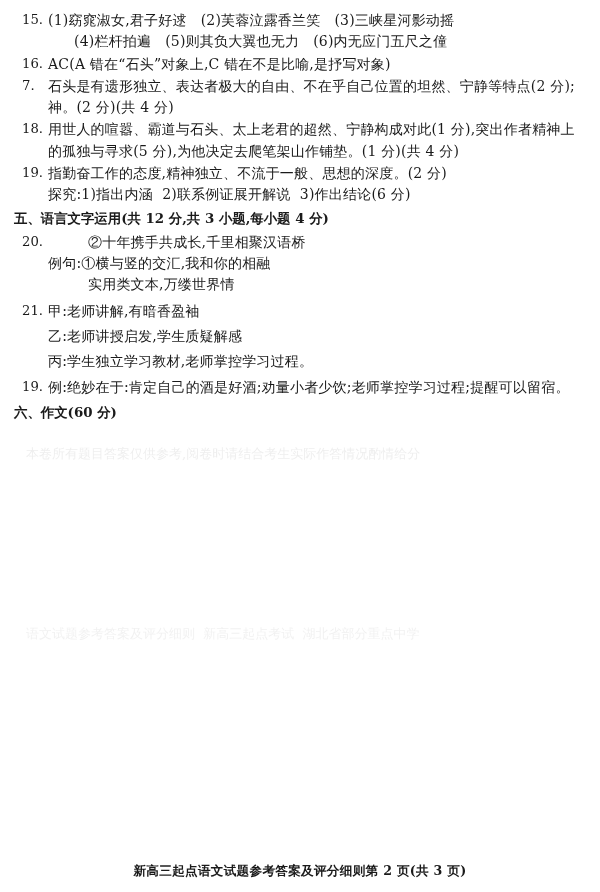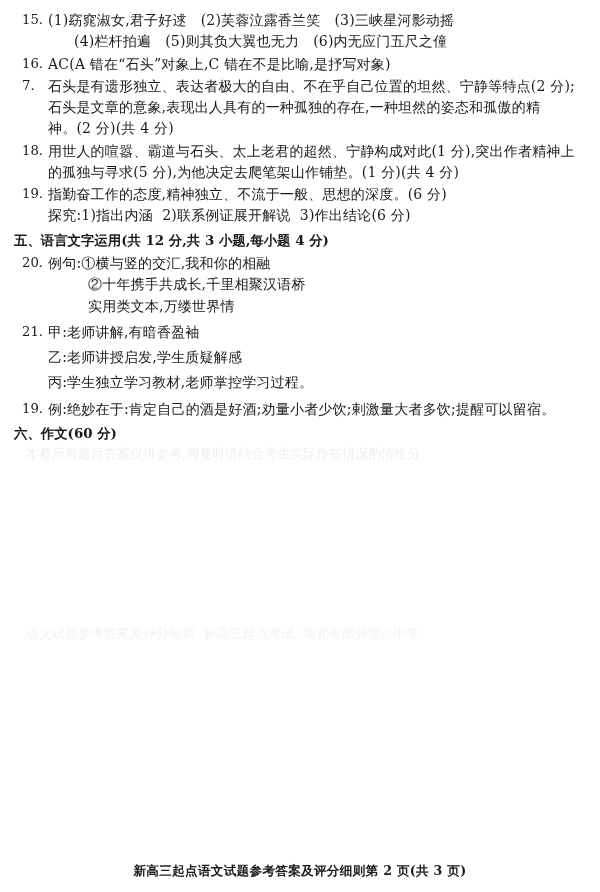--- a/index.html
+++ b/index.html
@@ -103,48 +103,47 @@
     <div class="num">16.</div>
     <div class="body-text">
       <div class="line">AC(A 错在“石头”对象上,C 错在不是比喻,是抒写对象)</div>
     </div>
   </div>
 
   <div class="item">
     <div class="num">7.</div>
     <div class="body-text">
       <div class="line">石头是有遗形独立、表达者极大的自由、不在乎自己位置的坦然、宁静等特点(2 分);</div>
-      <div class="line">石头是文章的意象,表现出人具有的一种孤独的存在,一种坦然的姿态和孤傲的精</div>
       <div class="line">神。(2 分)(共 4 分)</div>
     </div>
   </div>
 
   <div class="item">
     <div class="num">18.</div>
     <div class="body-text">
       <div class="line">用世人的喧嚣、霸道与石头、太上老君的超然、宁静构成对此(1 分),突出作者精神上</div>
       <div class="line">的孤独与寻求(5 分),为他决定去爬笔架山作铺垫。(1 分)(共 4 分)</div>
     </div>
   </div>
 
   <div class="item">
     <div class="num">19.</div>
     <div class="body-text">
-      <div class="line">指勤奋工作的态度,精神独立、不流于一般、思想的深度。(6 分)</div>
+      <div class="line">指勤奋工作的态度,精神独立、不流于一般、思想的深度。(2 分)</div>
       <div class="line">探究:1)指出内涵  2)联系例证展开解说  3)作出结论(6 分)</div>
     </div>
   </div>
 
   <div class="sec-head">五、语言文字运用(共 12 分,共 3 小题,每小题 4 分)</div>
 
   <div class="item">
     <div class="num">20.</div>
     <div class="body-text">
+      <div class="line indent2">②十年携手共成长,千里相聚汉语桥</div>
       <div class="line">例句:①横与竖的交汇,我和你的相融</div>
-      <div class="line indent2">②十年携手共成长,千里相聚汉语桥</div>
       <div class="line indent2">实用类文本,万缕世界情</div>
     </div>
   </div>
 
   <div class="gap-sm"></div>
 
   <div class="item">
     <div class="num">21.</div>
     <div class="body-text">
       <div class="line">甲:老师讲解,有暗香盈袖</div>
@@ -153,21 +152,21 @@
       <div class="gap-sm"></div>
       <div class="line">丙:学生独立学习教材,老师掌控学习过程。</div>
     </div>
   </div>
 
   <div class="gap-sm"></div>
 
   <div class="item">
     <div class="num">19.</div>
     <div class="body-text">
-      <div class="line">例:绝妙在于:肯定自己的酒是好酒;劝量小者少饮;剌激量大者多饮;提醒可以留宿。</div>
+      <div class="line">例:绝妙在于:肯定自己的酒是好酒;劝量小者少饮;老师掌控学习过程;提醒可以留宿。</div>
     </div>
   </div>
 
   <div class="sec-head">六、作文(60 分)</div>
 
 
   <div class="ghost ghost-mid">本卷所有题目答案仅供参考,阅卷时请结合考生实际作答情况酌情给分</div>
   <div class="ghost ghost-low">语文试题参考答案及评分细则  新高三起点考试  湖北省部分重点中学</div>
 
   <div class="footer">新高三起点语文试题参考答案及评分细则第 2 页(共 3 页)</div>

